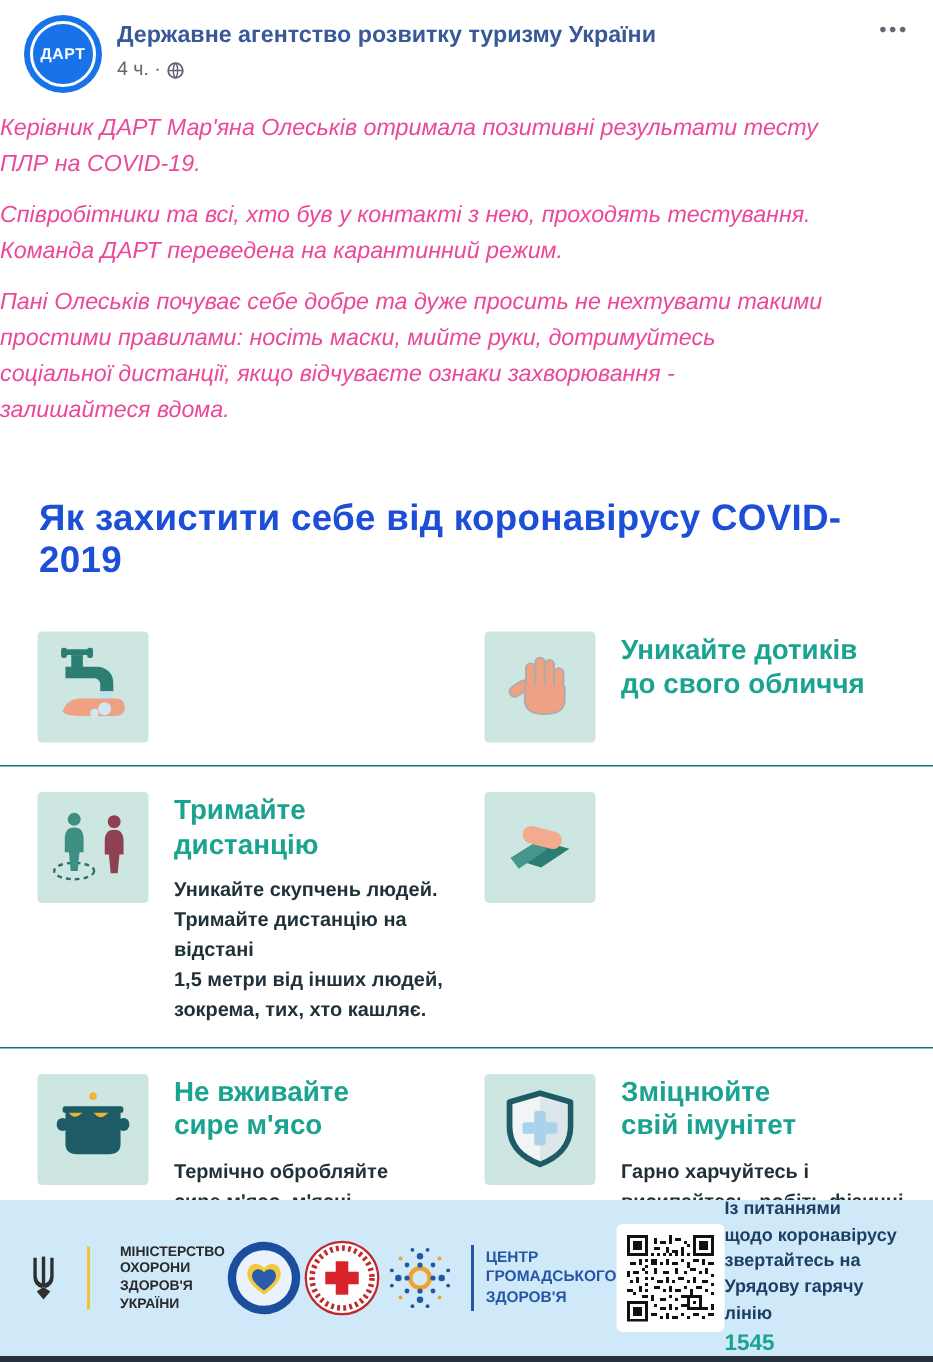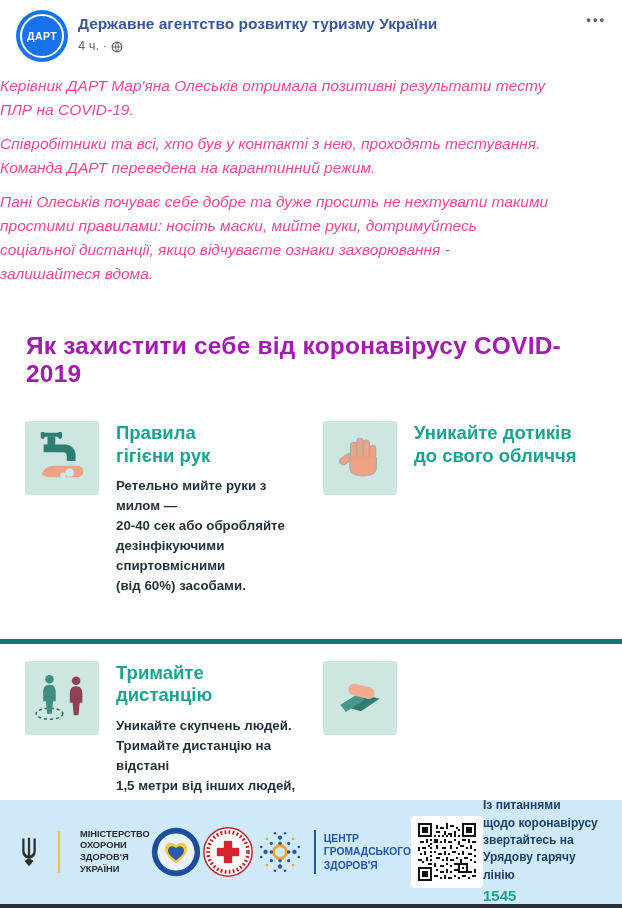--- a/index.html
+++ b/index.html
@@ -17,23 +17,23 @@
   .page-name { color:#385898; font-weight:700; font-size:15.5px; line-height:1.25; text-decoration:none; display:inline-block; cursor:pointer; }
   .meta { color:#606770; font-size:13px; display:flex; align-items:flex-end; gap:4px; margin-top:5px; }
   .globe { width:12px; height:12px; display:inline-block; }
   .ellipsis-btn { position:absolute; right:16px; top:12px; color:#606770; font-size:13px; letter-spacing:2px; cursor:pointer; font-weight:bold; }
 
   .post-text { padding:10px 0 0; font-size:15.5px; line-height:24px; color:#ec4899;font-style:italic; }
   .post-text p { white-space:pre-line; margin-bottom:10px; }
 
   
   .infographic { margin-top:16px; background:#fff; cursor:pointer; }
-  .ig-title { padding:30px 16px 16px 26px; font-size:24.5px; font-weight:800; color:#a21caf; letter-spacing:.2px; }
+  .ig-title { padding:30px 16px 16px 26px; font-size:24.5px; font-weight:800; color:#1d4ed8; letter-spacing:.2px; }
   .ig-row { display:flex; padding:17px 0 15px; }
-  .ig-row + .ig-row { border-top:5px solid #0f766e;margin-top:28px; }
+  .ig-row + .ig-row { border-top:1px solid #0f766e; }
   .ig-card { display:flex; width:50%; }
   .ig-card.left { padding-left:25px; }
   .ig-card.right { padding-left:12px; }
   .tile { width:74px; height:74px; background:#cde6e1; border-radius:3px; flex-shrink:0;
           display:flex; align-items:center; justify-content:center; }
   .card-text { margin-left:17px; padding-right:8px; }
   .card-title { font-size:18.5px; font-weight:800; color:#1aa390; line-height:1.22; margin:1px 0 9px; white-space:pre-line; }
   .card-body { font-size:13.3px; font-weight:700; color:#1f3038; line-height:1.5; white-space:pre-line; }
 
   
@@ -95,28 +95,20 @@
             <rect x="9" y="4" width="20" height="4" rx="2" fill="#2e7d72"></rect>
             <rect x="8" y="3" width="4" height="7" rx="1.5" fill="#2e7d72"></rect>
             <rect x="26" y="3" width="4" height="7" rx="1.5" fill="#2e7d72"></rect>
             <rect x="15" y="8" width="8" height="9" fill="#2e7d72"></rect>
             <path d="M11 16 h22 a11 11 0 0 1 11 11 v6 h-9 v-5 a4 4 0 0 0 -4 -4 H11 z" fill="#2e7d72"></path>
             <rect x="35" y="33" width="8" height="6" fill="#bfe2ef"></rect>
             <path d="M9 47 q3 -9 13 -9 h23 q7 0 7 6 q0 6 -7 6 h-23 q-10 0 -13 -3 z" fill="#efa184"></path>
             <circle cx="38" cy="45" r="4.5" fill="#cfe8f2"></circle>
             <circle cx="31" cy="48" r="3" fill="#cfe8f2"></circle>
           </svg>
-        </div>
-        <div class="card-text">
-          <div class="card-title">Правила
-гігієни рук</div>
-          <div class="card-body">Ретельно мийте руки з милом —
-20-40 сек або обробляйте
-дезінфікуючими спиртовмісними
-(від 60%) засобами.</div>
         </div>
       </div>
       <div class="ig-card right">
         <div class="tile">
           <svg width="58" height="58" viewBox="0 0 74 74">
             <g fill="#efa184" stroke="#a8adad" stroke-width="1.5">
               <rect x="10" y="34" width="18" height="9" rx="4.5" transform="rotate(-34 19 38)"></rect>
               <rect x="25" y="17" width="8" height="26" rx="4"></rect>
               <rect x="33" y="12" width="8" height="31" rx="4"></rect>
               <rect x="41" y="14" width="8" height="29" rx="4"></rect>

